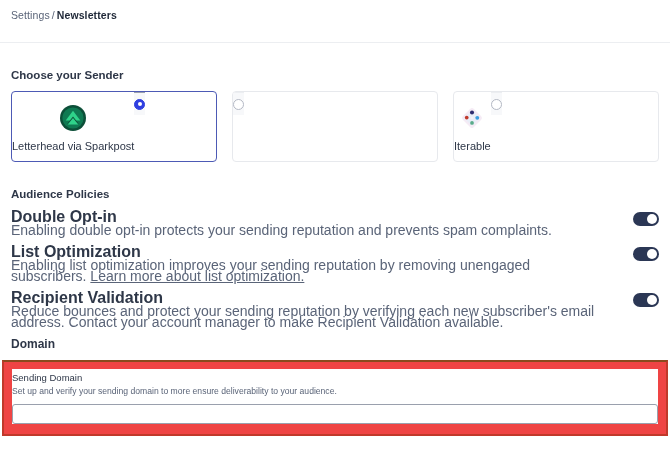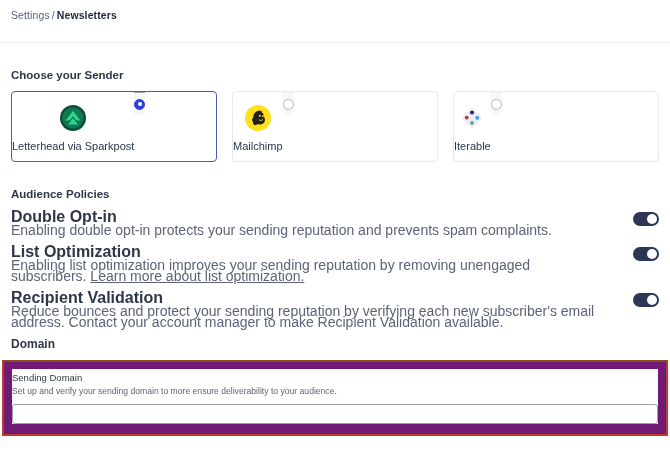--- a/index.html
+++ b/index.html
@@ -180,21 +180,21 @@
     font-size: 12px;
     color: #2e3748;
     line-height: 15px;
     margin: 0;
     padding: 0 0 8px 0;
   }
 
   .domain-highlight {
     border: 2px solid #c0392b;
     border-top-color: #8a4a1e;
-    background: #701a75;
+    background: #ef4444;
     padding: 7px 8px 10px 8px;
     box-sizing: border-box;
     margin: 0 -9px;
   }
   .domain-card {
     background: #ffffff;
     padding: 2px 0 0 0;
   }
   .domain-name {
     font-size: 9.5px;
@@ -250,32 +250,20 @@
           </svg>
         </span>
         <div class="card-label">Letterhead via Sparkpost</div>
       </div>
       <div class="card-footer">
         <span class="radio on"></span>
       </div>
     </div>
 
     <div class="sender-card unselected">
-      <div class="card-body">
-        <span>
-          <svg class="brand-icon" viewBox="0 0 32 32" xmlns="http://www.w3.org/2000/svg">
-            <circle cx="16" cy="16" r="16" fill="#ffe01b"></circle>
-            <path d="M20.5 7.5c-2.6-1.1-5.9-.4-8 1.7-1.6 1.6-2.4 3.7-2.4 5.9 0 .8-.6 1.2-1 1.8-.7 1-.6 2.4.3 3.2.3.3.4.6.3 1-.3 1.5.6 3 2.1 3.5 1.3.4 2.7.1 3.7-.8.4-.4.8-.4 1.3-.2 2.4.9 5.2.1 6.7-2 1.6-2.2 1.4-5.3-.5-7.3-.3-.3-.3-.6-.2-1 .5-1.5-.2-3.1-1.6-3.9-.3-.2-.5-.4-.7-.6z" fill="#231f20"></path>
-            <circle cx="18.2" cy="13.2" r="1.3" fill="#ffe01b"></circle>
-            <circle cx="22" cy="13.6" r="1.1" fill="#ffe01b"></circle>
-            <path d="M17.5 18.5c1.4.7 3 .6 4.3-.3" stroke="#ffe01b" stroke-width="1" fill="none" stroke-linecap="round"></path>
-          </svg>
-        </span>
-        <div class="card-label">Mailchimp</div>
-      </div>
       <div class="card-footer">
         <span class="radio off"></span>
       </div>
     </div>
 
     <div class="sender-card unselected">
       <div class="card-body">
         <span>
           <svg class="brand-icon" viewBox="0 0 32 32" xmlns="http://www.w3.org/2000/svg">
             <rect x="6.5" y="6.5" width="19" height="19" rx="3" transform="rotate(45 16 16)" fill="#f2e4f2" opacity="0.75"></rect>

